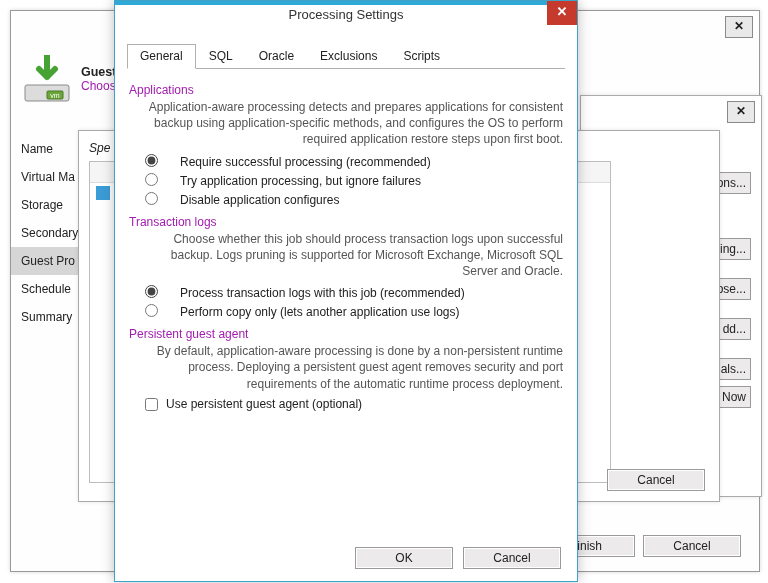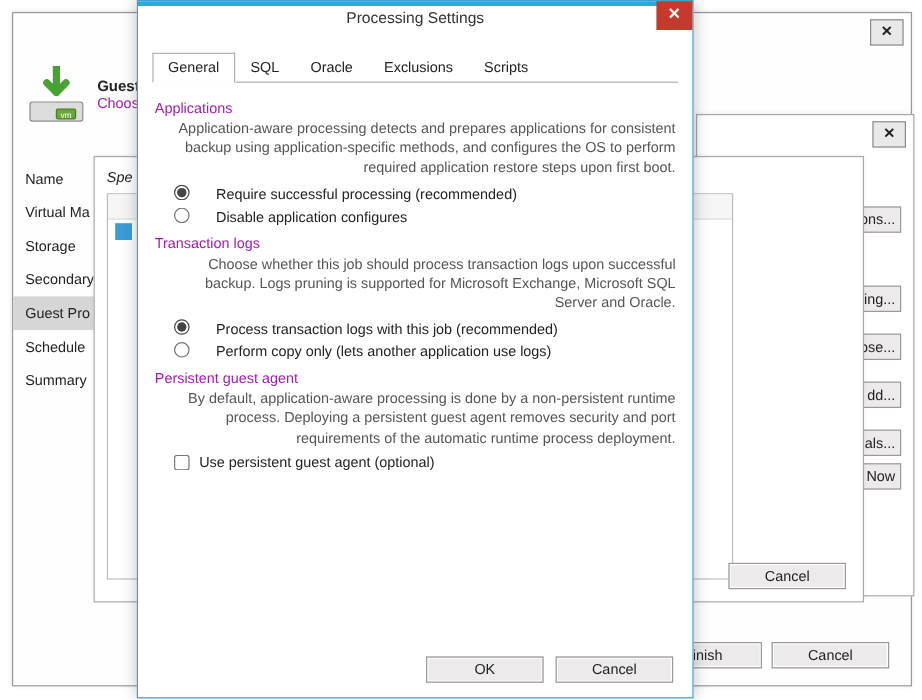--- a/index.html
+++ b/index.html
@@ -360,20 +360,24 @@
     <div class="panel">
 
       <div class="group-label"><span>Applications</span></div>
       <div class="desc">Application-aware processing detects and prepares applications for consistent backup using application-specific methods, and configures the OS to perform required application restore steps upon first boot.</div>
       <div class="option-row">
         <input type="radio" name="apps" checked="" style="">
         <label>Require successful processing  (recommended)</label>
       </div>
       <div class="option-row">
         <input type="radio" name="apps" style="">
+        <label>Try application processing, but ignore failures</label>
+      </div>
+      <div class="option-row">
+        <input type="radio" name="apps" style="">
         <label>Disable application configures</label>
       </div>
 
       <div class="group-label"><span>Transaction logs</span></div>
       <div class="desc">Choose whether this job should process transaction logs upon successful backup. Logs pruning is supported for Microsoft Exchange, Microsoft SQL Server and Oracle.</div>
       <div class="option-row">
         <input type="radio" name="tlogs" checked="" style="">
         <label>Process transaction logs with this job (recommended)</label>
       </div>
       <div class="option-row">

